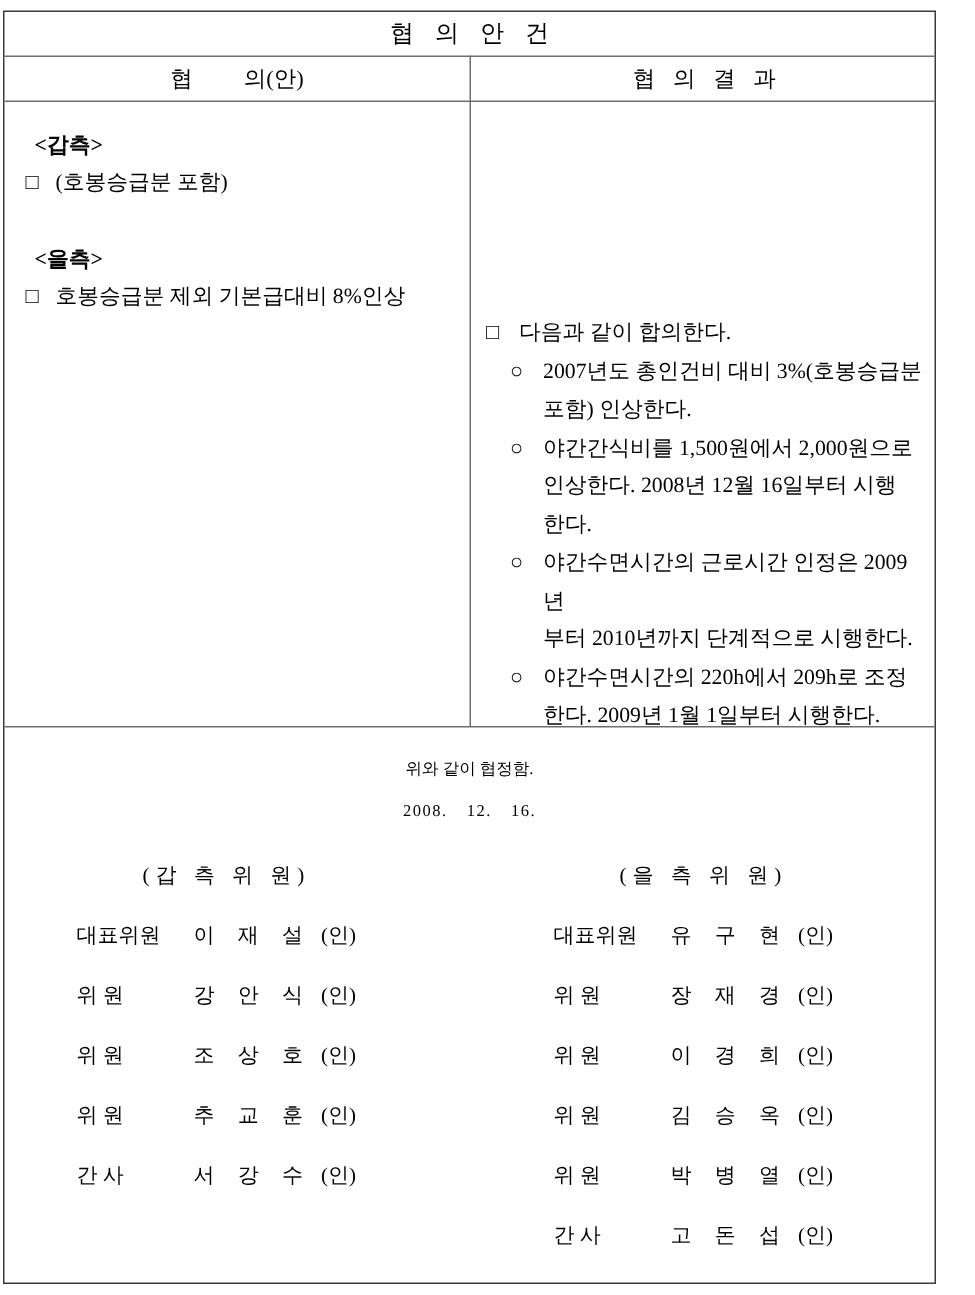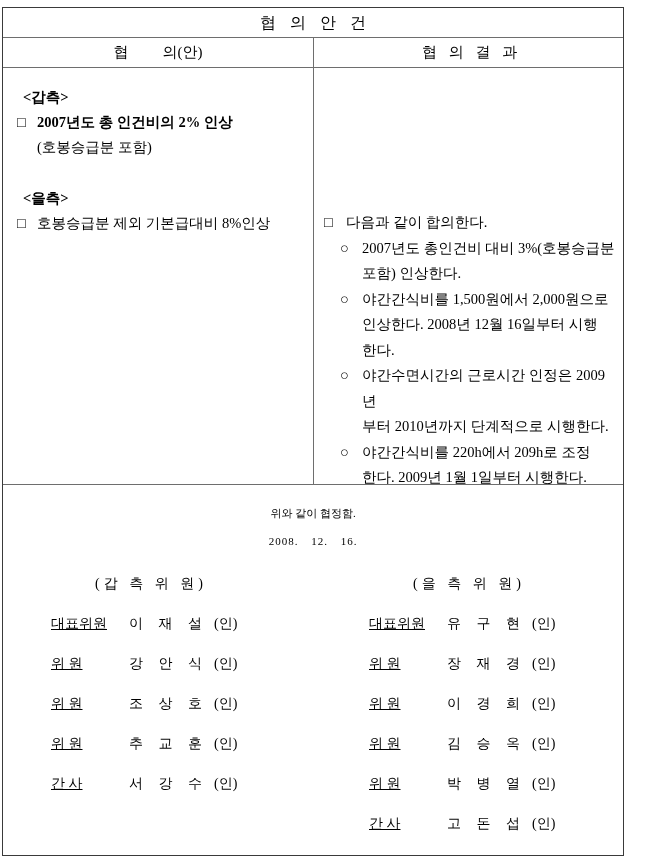--- a/index.html
+++ b/index.html
@@ -181,21 +181,20 @@
     padding-left: 44px;
   }
   .sign-row {
     height: 40px;
     white-space: nowrap;
   }
   .role {
     display: inline-block;
     width: 78px;
     letter-spacing: 0px;
-    text-decoration: underline;
   }
   .role.spread {
     display: inline-flex;
     justify-content: space-between;
     width: 78px;
     padding-right: 4px;
     box-sizing: border-box;
   }
   .name {
     display: inline-block;
@@ -229,21 +228,20 @@
       </div>
       <div class="hdr-cell hdr-right">
         <span class="ls2">협 의 결 과</span>
       </div>
     </div>
 
     <div class="body-left">
       <div class="side-label">&lt;갑측&gt;</div>
       <div class="chk-line">
         <span class="mark">□</span>
-        <span class="bold">2007년도 총 인건비의 2% 인상</span>
       </div>
       <div class="sub-line">(호봉승급분 포함)</div>
 
       <div class="spacer-block"></div>
 
       <div class="side-label">&lt;을측&gt;</div>
       <div class="chk-line">
         <span class="mark">□</span>
         <span>호봉승급분 제외 기본급대비 8%인상</span>
       </div>
@@ -270,21 +268,21 @@
         </div>
 
         <div class="res-item">
           <span class="omark">○</span>
           <div>야간수면시간의 근로시간 인정은 2009년</div>
           <div>부터 2010년까지 단계적으로 시행한다.</div>
         </div>
 
         <div class="res-item">
           <span class="omark">○</span>
-          <div>야간간식비를 220h에서 209h로 조정</div>
+          <div>야간수면시간의 220h에서 209h로 조정</div>
           <div>한다. 2009년 1월 1일부터 시행한다.</div>
         </div>
       </div>
     </div>
 
     <div class="agree-block">
       <div class="agree-center">
         <div>위와 같이 협정함.</div>
         <div class="agree-date">
           <span>2008.</span><span class="dsp"></span>

